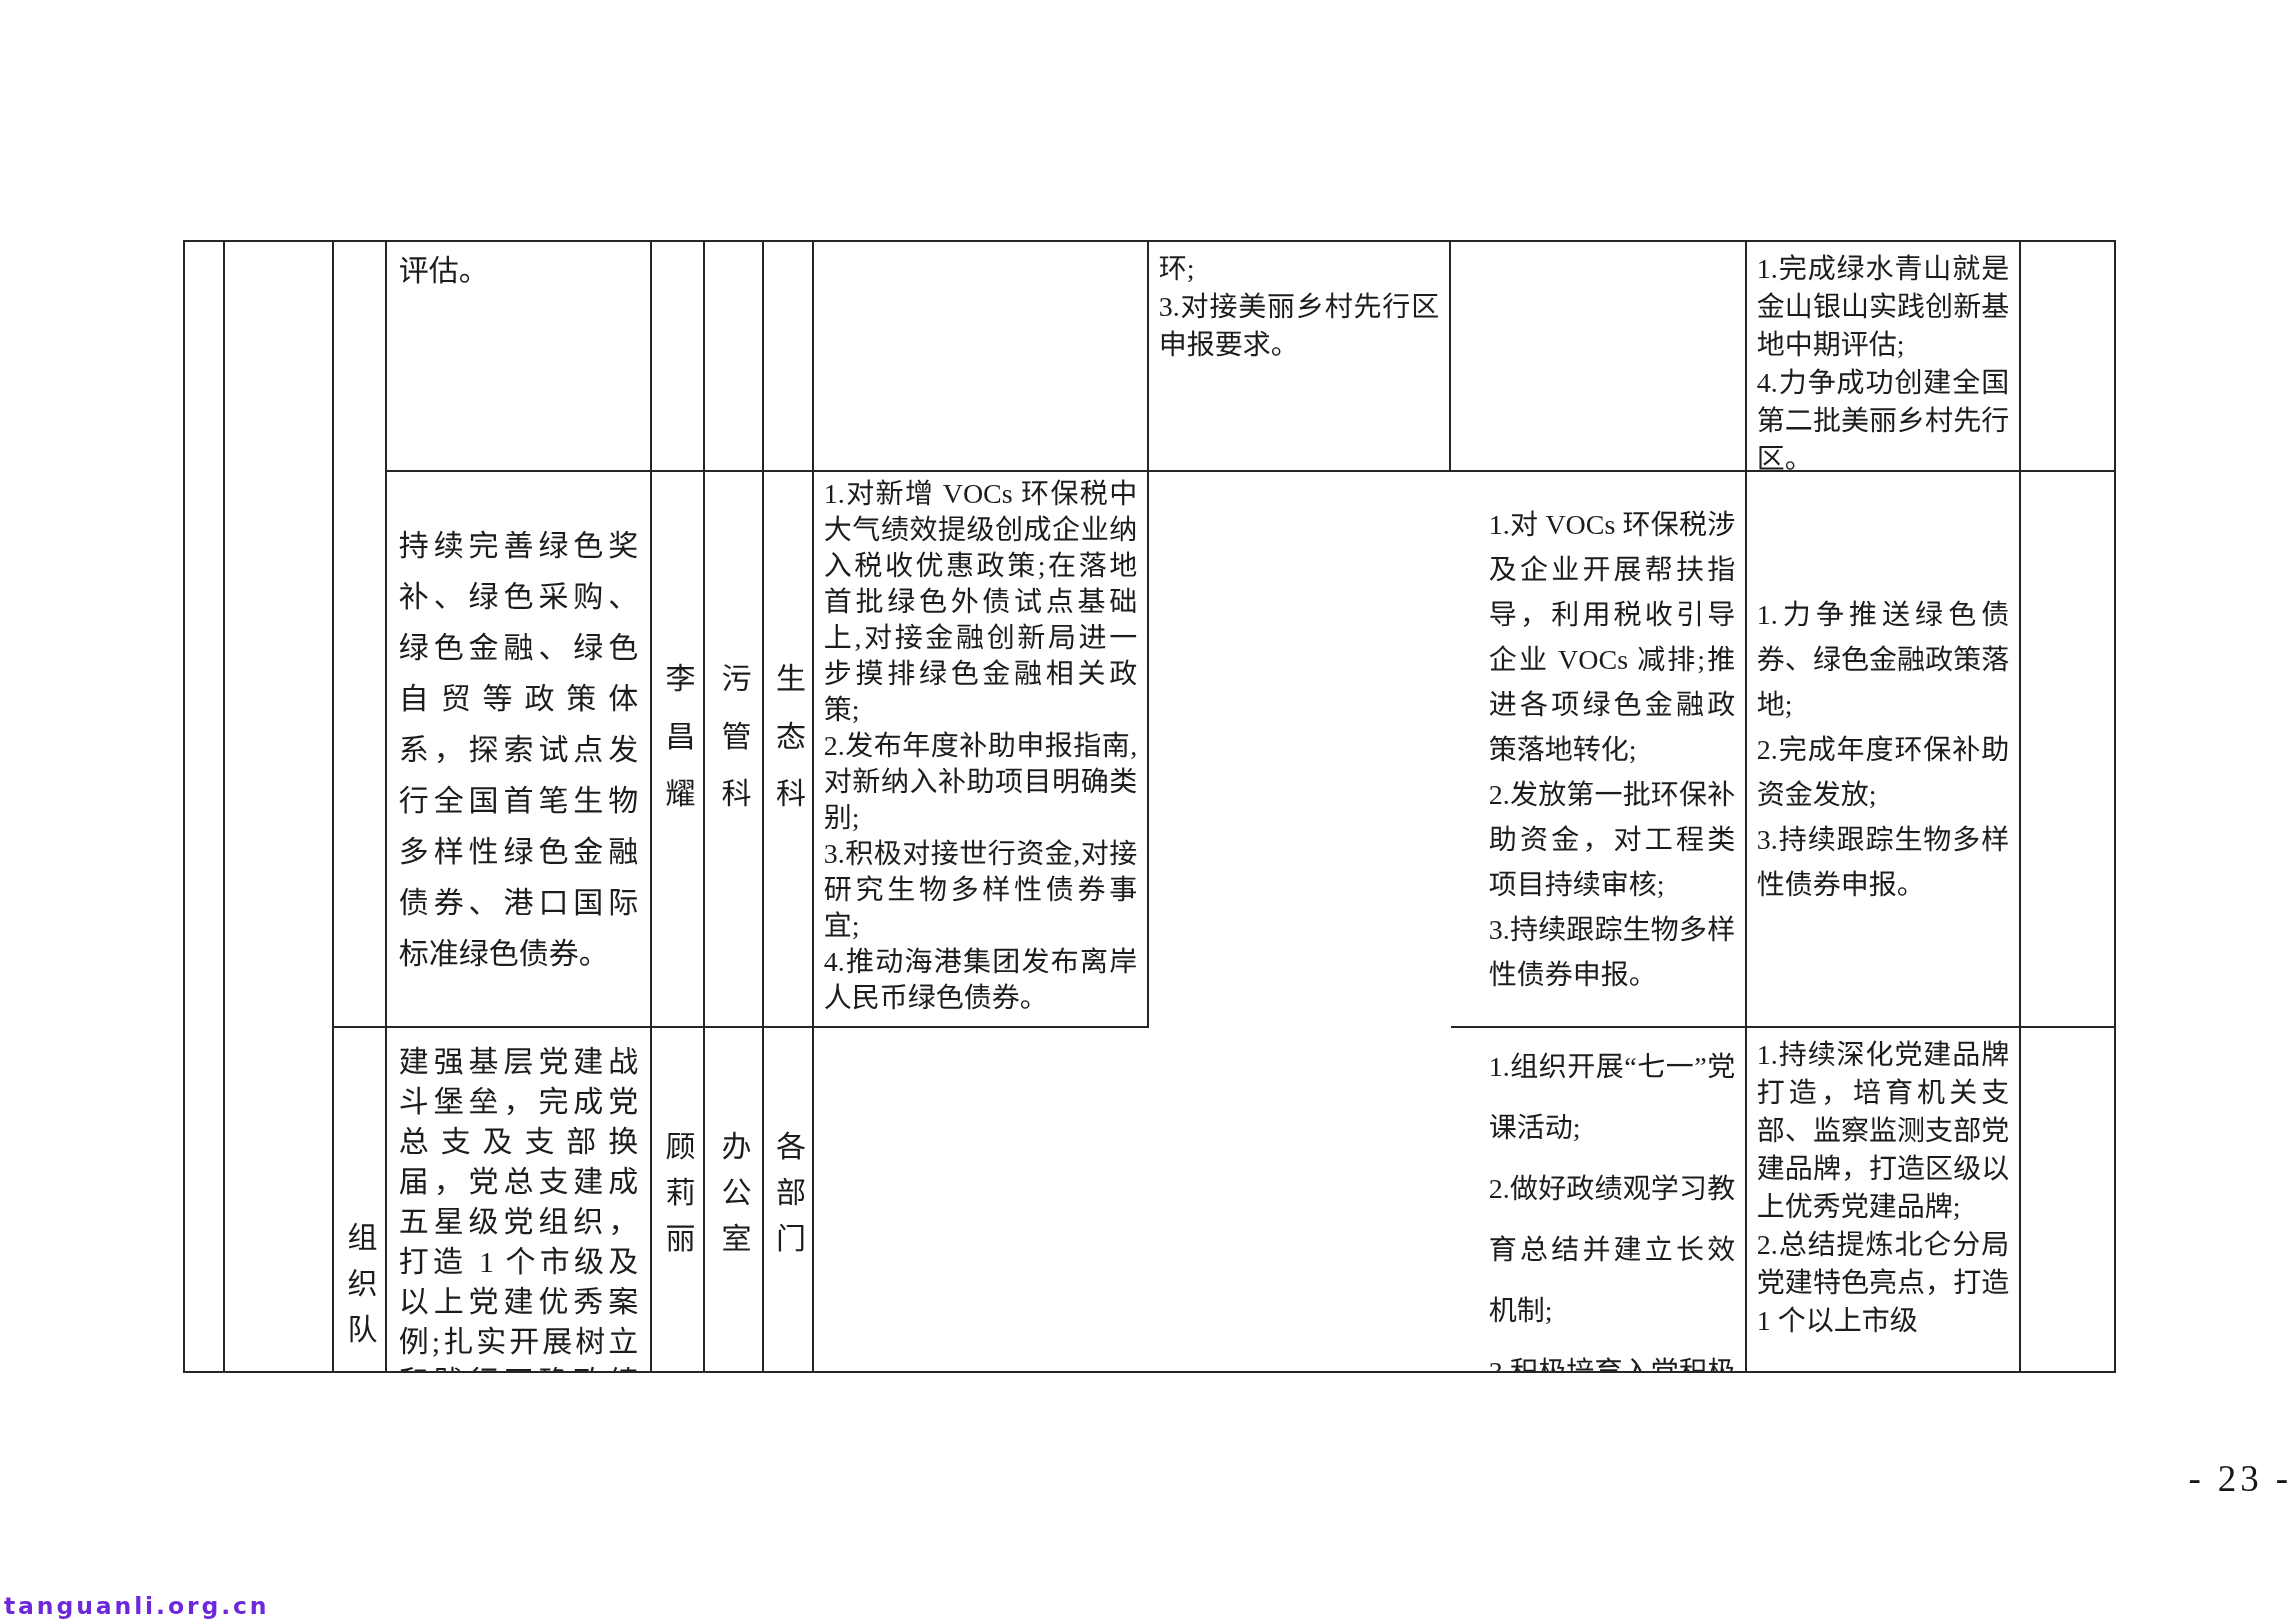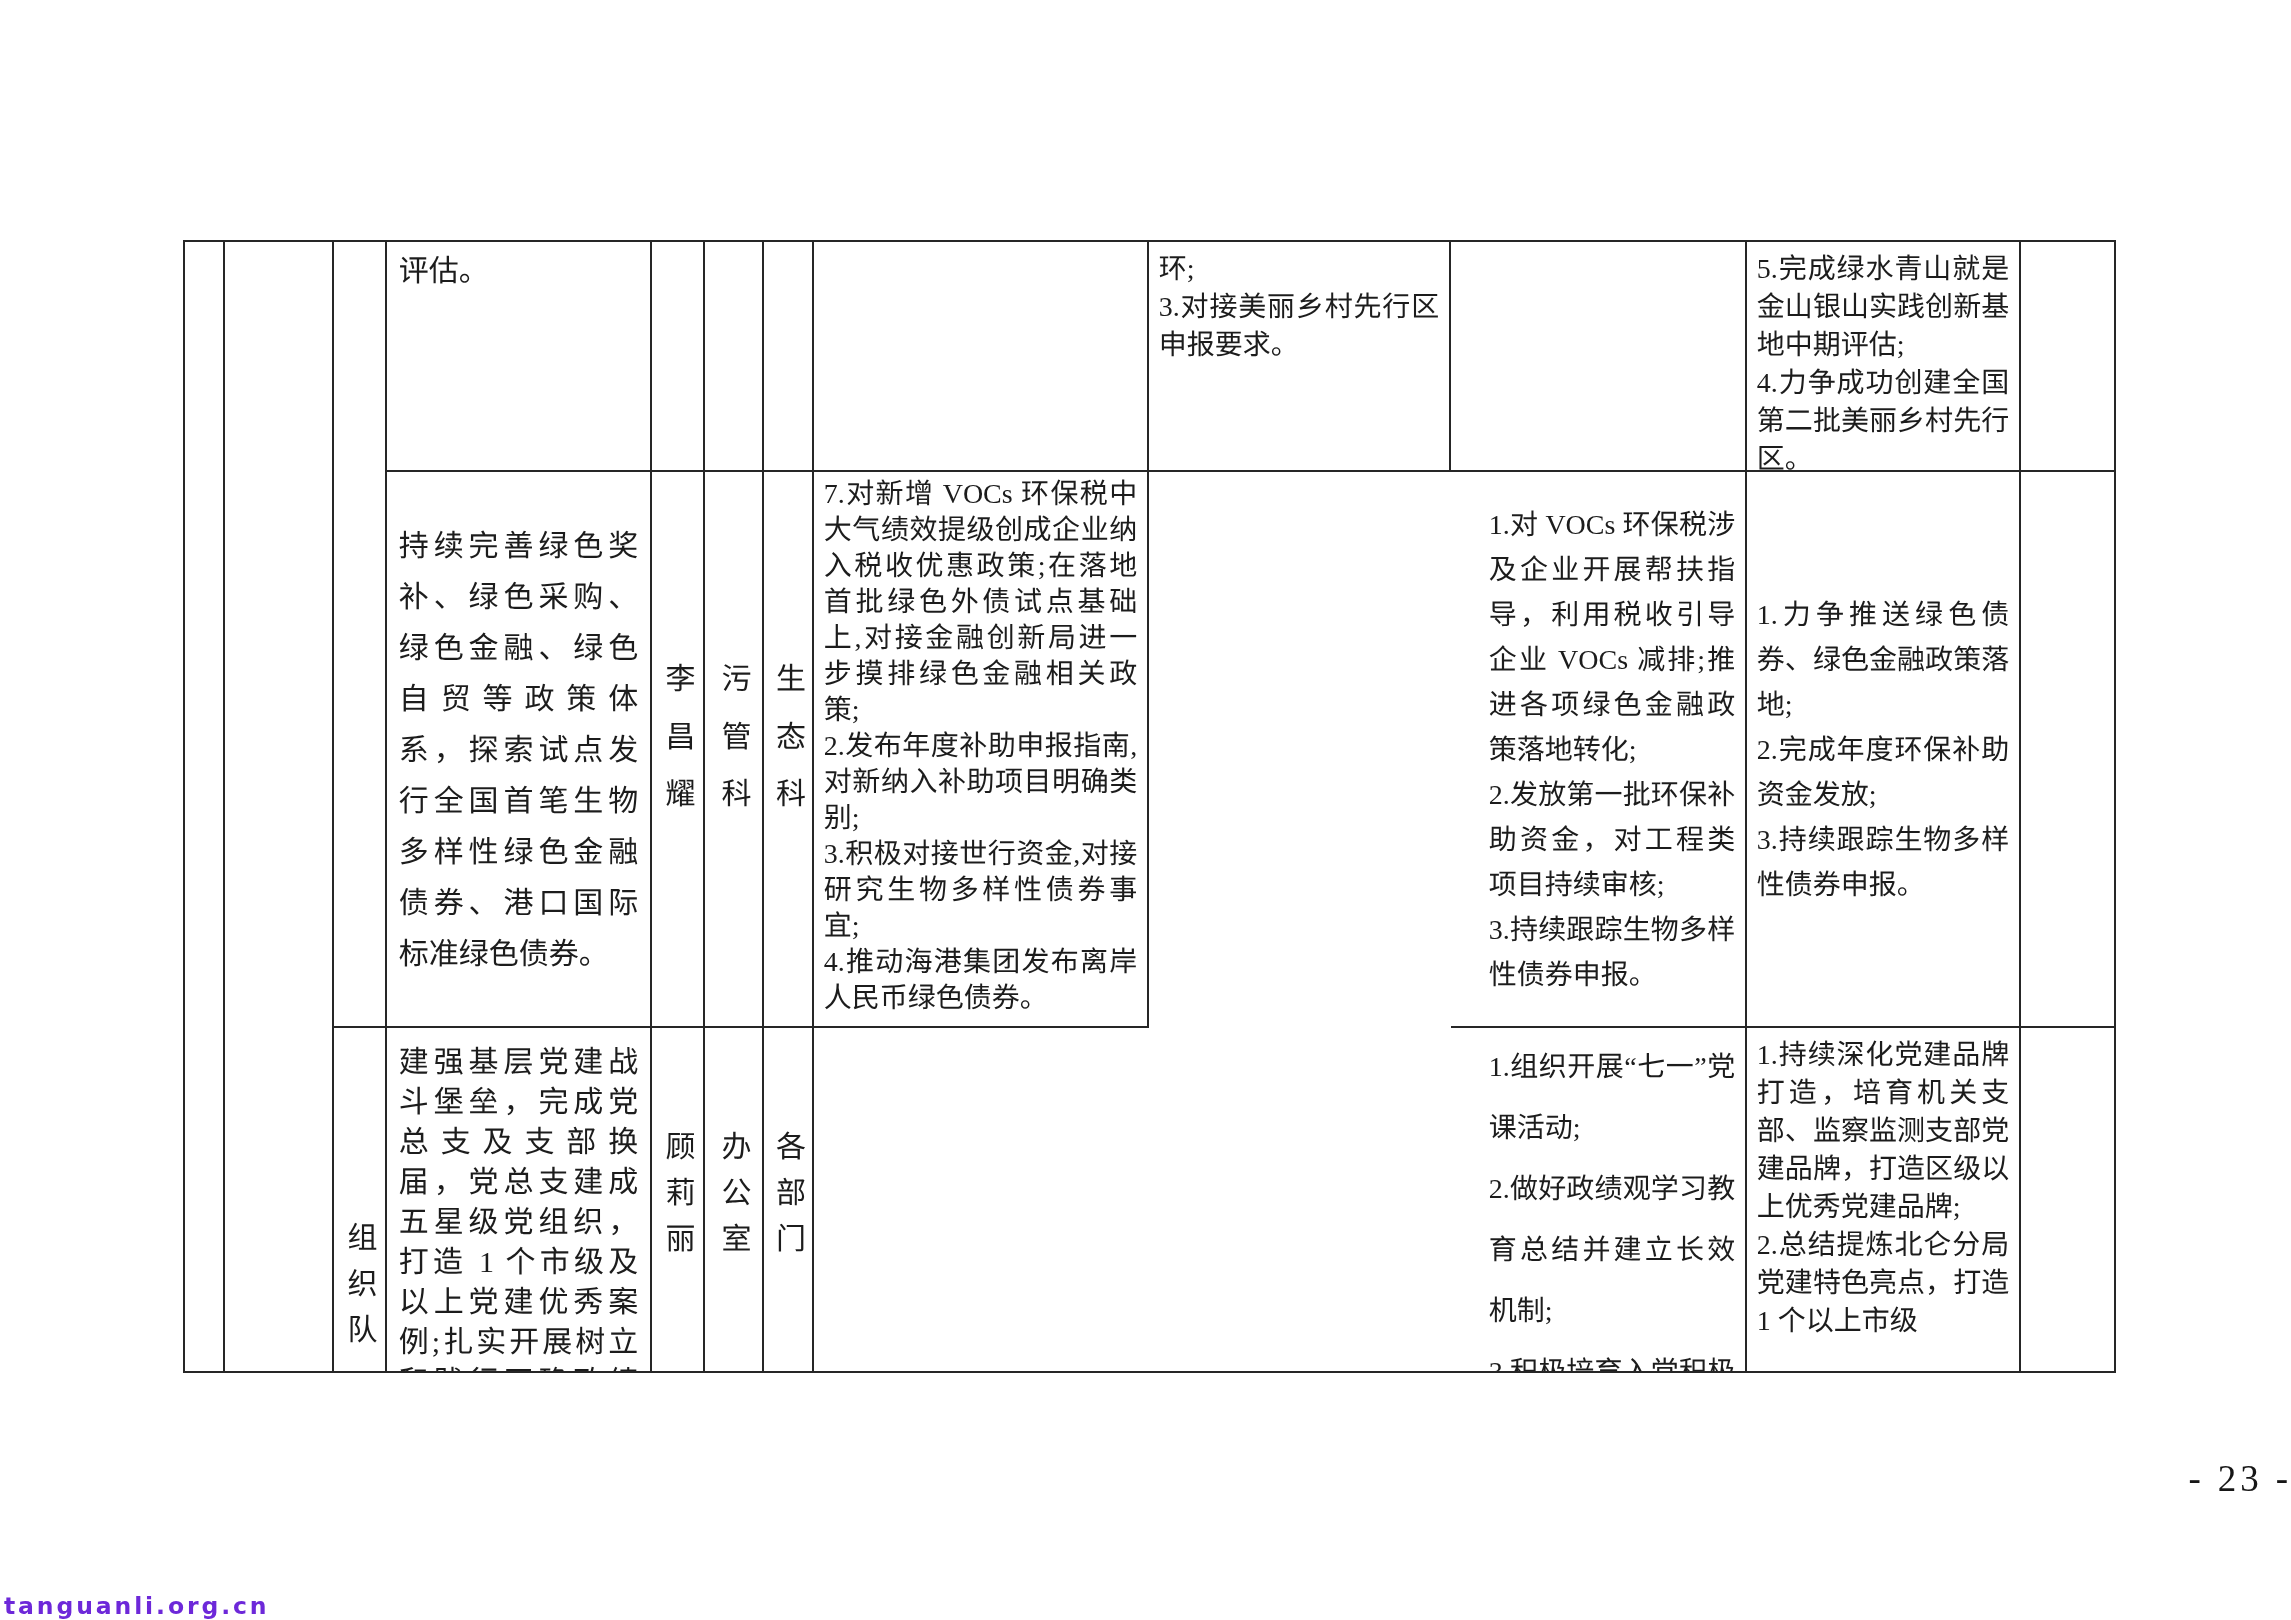--- a/index.html
+++ b/index.html
@@ -109,21 +109,21 @@
     <div class="cell col7 row1"></div>
     <div class="cell col7 row2 vcell">
       <div class="vtxt vtxt-wide">生态科</div>
     </div>
     <div class="cell col7 row3 lastrow vcell">
       <div class="vtxt">各部门</div>
     </div>
 
     <div class="cell col8 row1"></div>
     <div class="cell col8 row2 top lh37">
-      <div class="txt">7.对新增 VOCs 环保税中大气绩效提级创成企业纳入税收优惠政策;在落地首批绿色外债试点基础上,对接金融创新局进一步摸排绿色金融相关政策;
+      <div class="txt">1.对新增 VOCs 环保税中大气绩效提级创成企业纳入税收优惠政策;在落地首批绿色外债试点基础上,对接金融创新局进一步摸排绿色金融相关政策;
 2.发布年度补助申报指南,对新纳入补助项目明确类别;
 3.积极对接世行资金,对接研究生物多样性债券事宜;
 4.推动海港集团发布离岸人民币绿色债券。</div>
     </div>
 
     <div class="cell col9 row1 top">
       <div class="txt">环;
 3.对接美丽乡村先行区申报要求。</div>
     </div>
 
@@ -133,21 +133,21 @@
 2.发放第一批环保补助资金，对工程类项目持续审核;
 3.持续跟踪生物多样性债券申报。</div>
     </div>
     <div class="cell col10 row3 lastrow top lh62">
       <div class="txt">1.组织开展“七一”党课活动;
 2.做好政绩观学习教育总结并建立长效机制;
 3.积极培育入党积极分子、预备党员，推进积极分子 2 名以上。</div>
     </div>
 
     <div class="cell col11 row1 top">
-      <div class="txt">5.完成绿水青山就是金山银山实践创新基地中期评估;
+      <div class="txt">1.完成绿水青山就是金山银山实践创新基地中期评估;
 4.力争成功创建全国第二批美丽乡村先行区。</div>
     </div>
     <div class="cell col11 row2 mid lh46">
       <div class="txt">1.力争推送绿色债券、绿色金融政策落地;
 2.完成年度环保补助资金发放;
 3.持续跟踪生物多样性债券申报。</div>
     </div>
     <div class="cell col11 row3 lastrow top">
       <div class="txt">1.持续深化党建品牌打造，培育机关支部、监察监测支部党建品牌，打造区级以上优秀党建品牌;
 2.总结提炼北仑分局党建特色亮点，打造 1 个以上市级</div>

